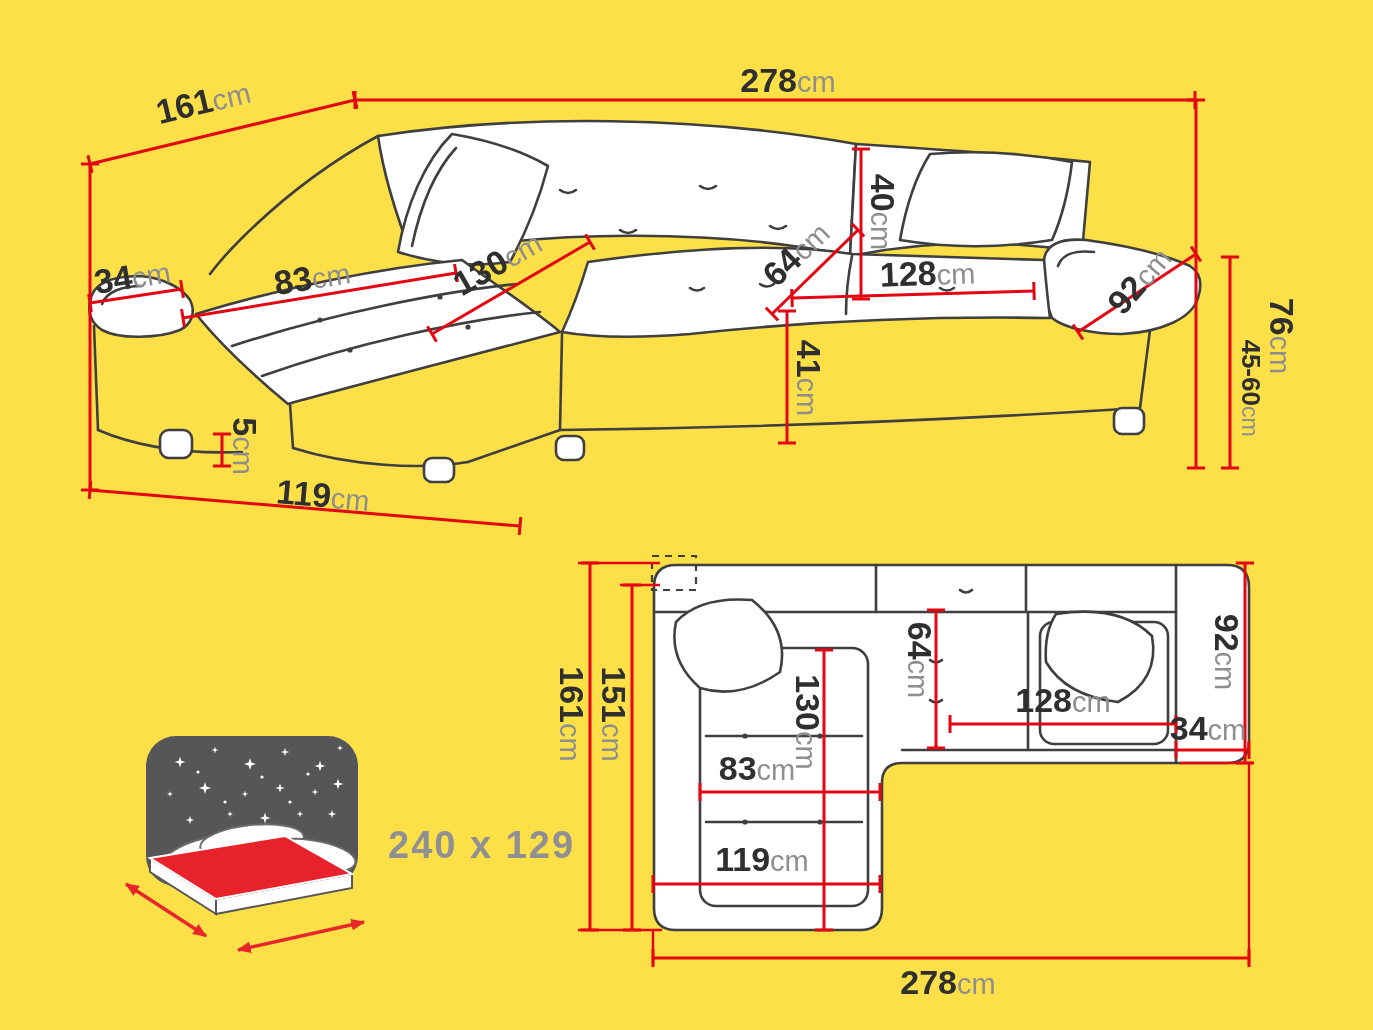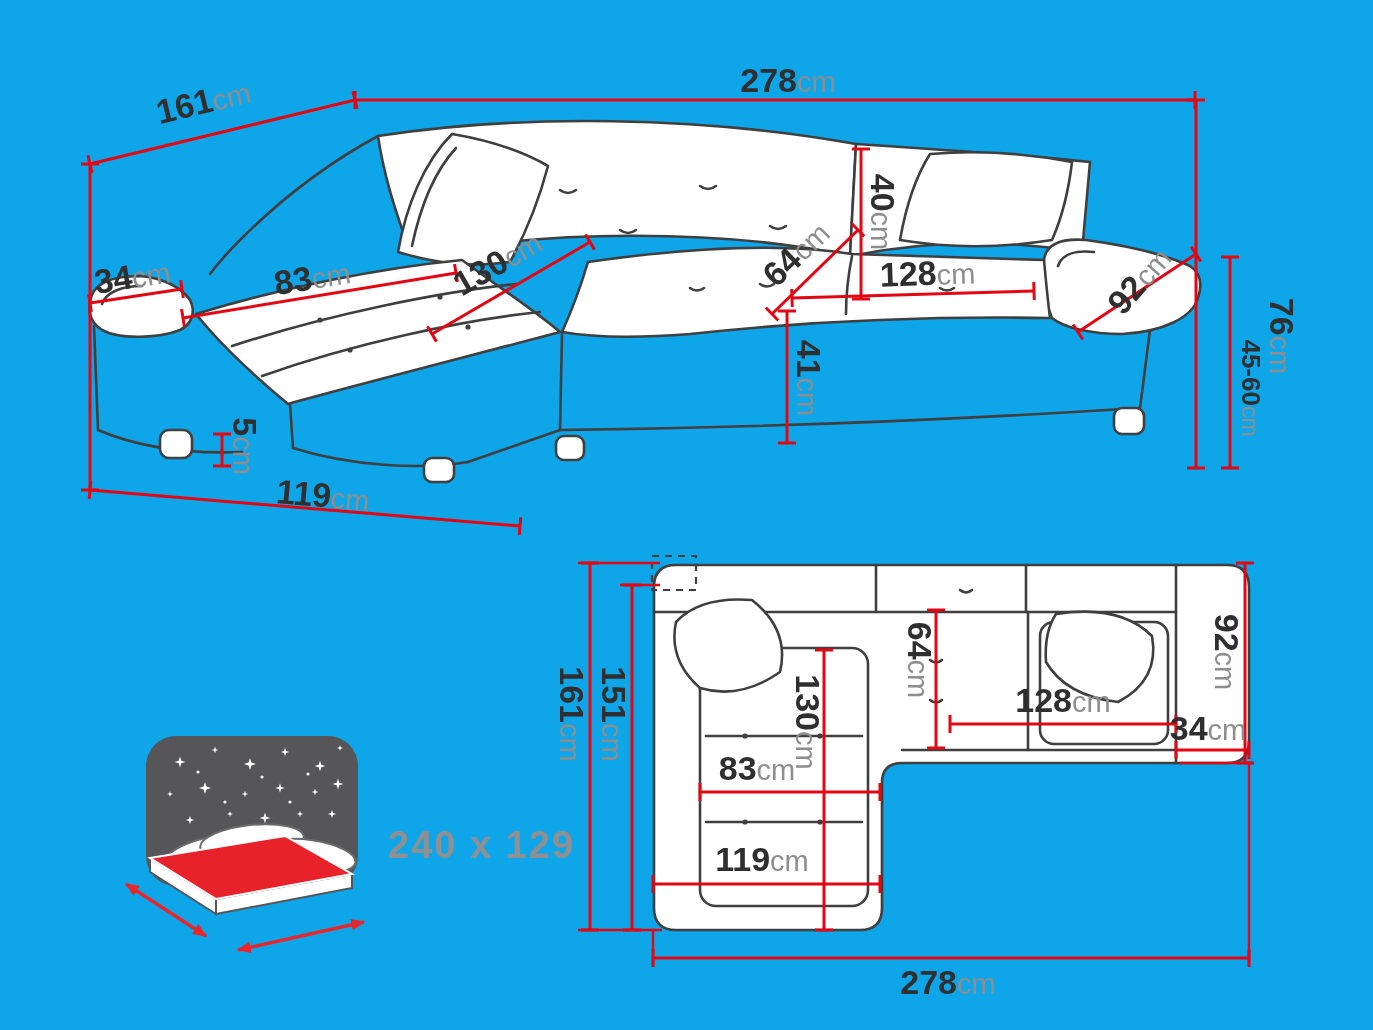--- a/index.html
+++ b/index.html
@@ -1,16 +1,16 @@
 <!DOCTYPE html>
 <html><head>
 <meta charset="utf-8">
 <style>
   html,body{margin:0;padding:0;background:#ffffff;}
-  .canvas{position:relative;width:1373px;height:1030px;background:#0ea5e9;overflow:hidden;
+  .canvas{position:relative;width:1373px;height:1030px;background:#fde047;overflow:hidden;
           font-family:"Liberation Sans",sans-serif;}
   svg{display:block;}
   
   .art  {stroke:#3f3f3f;stroke-width:2.6;fill:none;stroke-linecap:round;stroke-linejoin:round;}
   .artf {stroke:#3f3f3f;stroke-width:2.6;fill:#ffffff;stroke-linecap:round;stroke-linejoin:round;}
   .artd {stroke:#3f3f3f;stroke-width:2.2;fill:none;stroke-dasharray:7 6;}
   .btn  {fill:#3f3f3f;stroke:none;}
   
   .dim  {stroke:#e30613;stroke-width:3;fill:none;}
   .ext  {stroke:#e30613;stroke-width:2.4;fill:none;}

